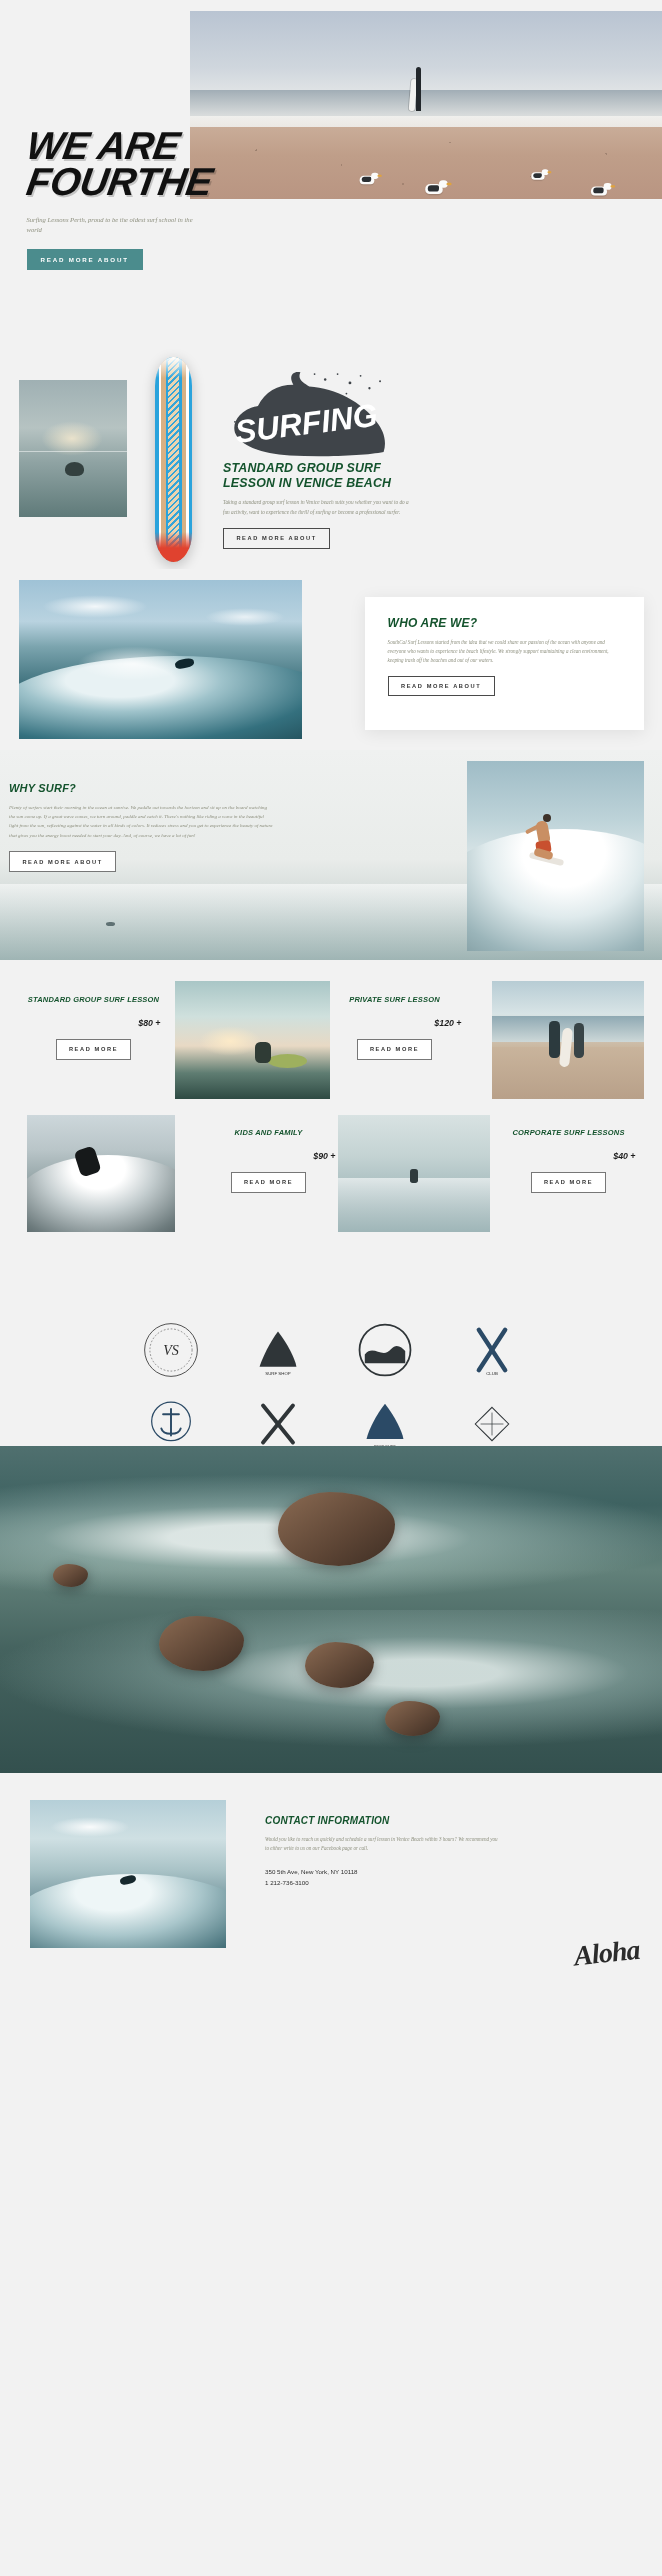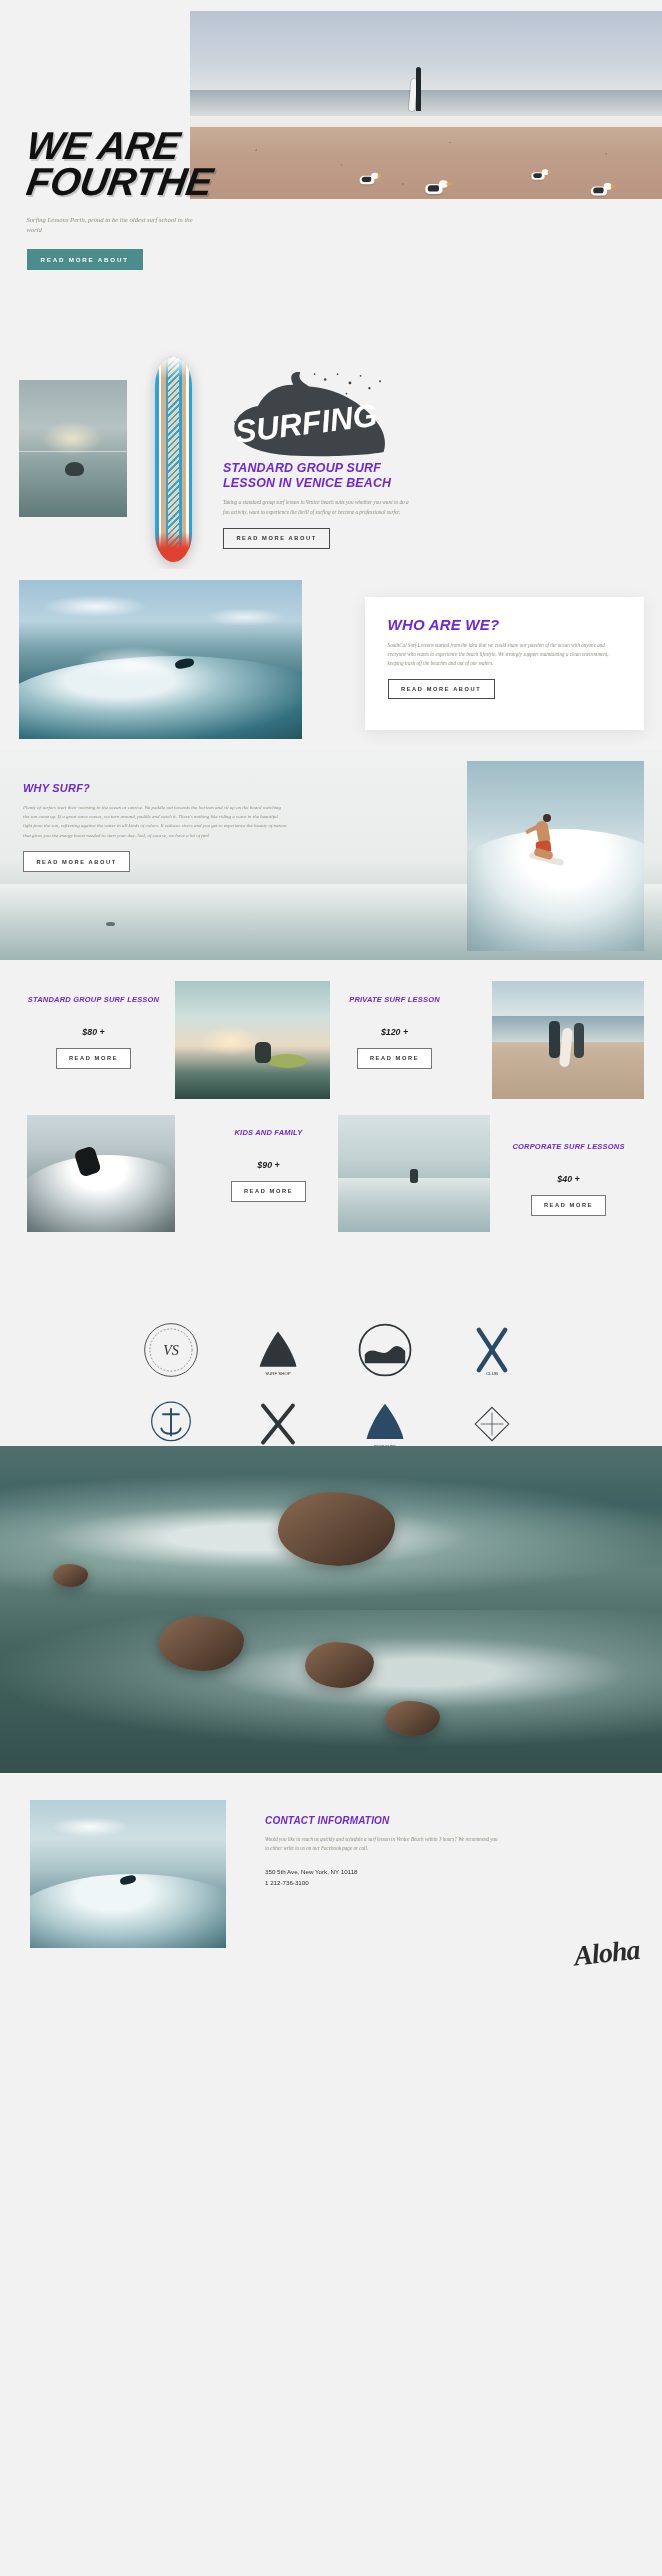--- a/index.html
+++ b/index.html
@@ -17,21 +17,21 @@
   .head-display {
     font-family:"Liberation Sans", sans-serif;
     font-weight:bold; font-style:italic;
     letter-spacing:-0.4px;
     color:#111;
     text-transform:uppercase;
   }
   .head-teal {
     font-family:"Liberation Sans", sans-serif;
     font-weight:bold; font-style:italic;
-    color:#6d28d9;
+    color:#14532d;
     text-transform:uppercase;
     letter-spacing:0.2px;
     line-height:1.18;
   }
   .body-italic {
     font-family:"Liberation Serif", serif;
     font-style:italic;
     color:#8d8f7e;
     line-height:1.65;
   }
@@ -211,39 +211,39 @@
   .who-photo .w-surfer {
     position:absolute; left:55%; top:50%; width:19.4px; height:8.8px;
     background:#10272e; border-radius:40%;
     transform:rotate(-12deg);
   }
   .who-card {
     position:absolute; right:19.4px; top:28px; width:279px; height:133px;
     background:#fff; box-shadow:0 2.7px 16px rgba(0,0,0,.08);
     padding:19.4px 23px;
   }
-  .who-title { font-size:15px; }
+  .who-title { font-size:12px; }
   .who-text { margin-top:7px; font-size:5.1px; line-height:1.8; }
   .who-btn { margin-top:9.7px; }
 
   
   .sec-why { position:relative; height:210px; background:#eef0ef; overflow:hidden; }
   .why-bg {
     position:absolute; inset:0;
     background:linear-gradient(to bottom,#eff1f0 0%,#e9ecea 52%,#cfd8d6 74%,#b9c7c5 88%,#a9bbba 100%);
   }
   .why-bg .far-wave {
     position:absolute; left:0; right:0; bottom:0; height:36%;
     background:linear-gradient(to bottom,rgba(255,255,255,.55),rgba(150,175,175,.55));
   }
   .why-bg .tiny-surfer {
     position:absolute; left:16%; bottom:16%; width:8.8px; height:4.4px;
     background:#5f7173; border-radius:40%;
   }
-  .why-copy { position:absolute; left:23px; top:32px; width:283px; }
+  .why-copy { position:absolute; left:9px; top:32px; width:283px; }
   .why-title { font-size:11px; }
   .why-text { margin-top:8px; font-size:5px; line-height:1.85; width:265px; }
   .why-btn { margin-top:10.6px; }
   .why-photo {
     position:absolute; right:19.4px; top:10.6px; width:177px; height:190px;
     background:linear-gradient(to bottom,#9fbcc6 0%,#bcd2d8 30%,#dfe9ea 55%,#b6c9cc 78%,#7e979b 100%);
     overflow:hidden;
   }
   .why-photo .big-spray {
     position:absolute; left:-20%; bottom:-6%; width:150%; height:70%;
@@ -277,22 +277,22 @@
     position:absolute; left:-1.8px; top:35px; width:35px; height:6.2px;
     background:#e8e4dd; border-radius:3.5px; transform:rotate(14deg);
   }
 
   
   .sec-price { position:relative; height:327px; background:#f2f2f2; padding-top:14px; }
   .price-grid { position:relative; width:624px; margin:0 auto; }
   .pc-text { position:absolute; text-align:center; width:134px; }
   .pc-title { font-size:7.5px; line-height:1.3; }
   .pc-price {
-    margin-top:22px; font-size:8.8px; font-weight:bold; font-style:italic;
-    color:#1d1d1d; font-family:"Liberation Sans", sans-serif;
+    margin-top:13px; font-size:8.8px; font-weight:bold; font-style:italic;
+    color:#1d1d1d; font-family:"Liberation Sans", sans-serif;text-align:right;
   }
   .pc-btn { margin-top:10.6px; }
   .pc-img { position:absolute; overflow:hidden; }
 
   .img-a { background:linear-gradient(to bottom,#a9c6c6 0%,#cfe0dd 30%,#e8d9c4 55%,#5f7d72 78%,#2e4a43 100%); }
   .img-a .sun { position:absolute; left:16%; top:38%; width:62px; height:30px; background:radial-gradient(ellipse,rgba(255,236,200,.9),transparent 70%); }
   .img-a .s-rider { position:absolute; left:52%; top:52%; width:16px; height:21px; background:#2f3b35; border-radius:5.3px; }
   .img-a .s-board { position:absolute; left:60%; top:62%; width:39px; height:14px; background:#9eb05e; border-radius:50%; }
 
   .img-b { background:linear-gradient(to bottom,#cdd7db 0%,#b9c5c8 30%,#8fa0a2 60%,#5d6e70 100%); }
@@ -541,21 +541,21 @@
         <div class="head-teal pc-title">KIDS AND FAMILY</div>
         <div class="pc-price">$90 +</div>
         <div class="pc-btn"><button class="btn-outline btn-outline-white">READ MORE</button></div>
       </div>
 
       <div class="pc-img img-c" style="left:318px; top:141px; width:152px; height:117px;">
         <div class="c-wave"></div>
         <div class="c-rider"></div>
       </div>
 
-      <div class="pc-text" style="left:482px; top:168px;">
+      <div class="pc-text" style="left:482px; top:154px;">
         <div class="head-teal pc-title">CORPORATE SURF LESSONS</div>
         <div class="pc-price">$40 +</div>
         <div class="pc-btn"><button class="btn-outline btn-outline-white">READ MORE</button></div>
       </div>
 
     </div>
   </section>
 
   <section class="sec-badges">
     <div class="badge-row">

